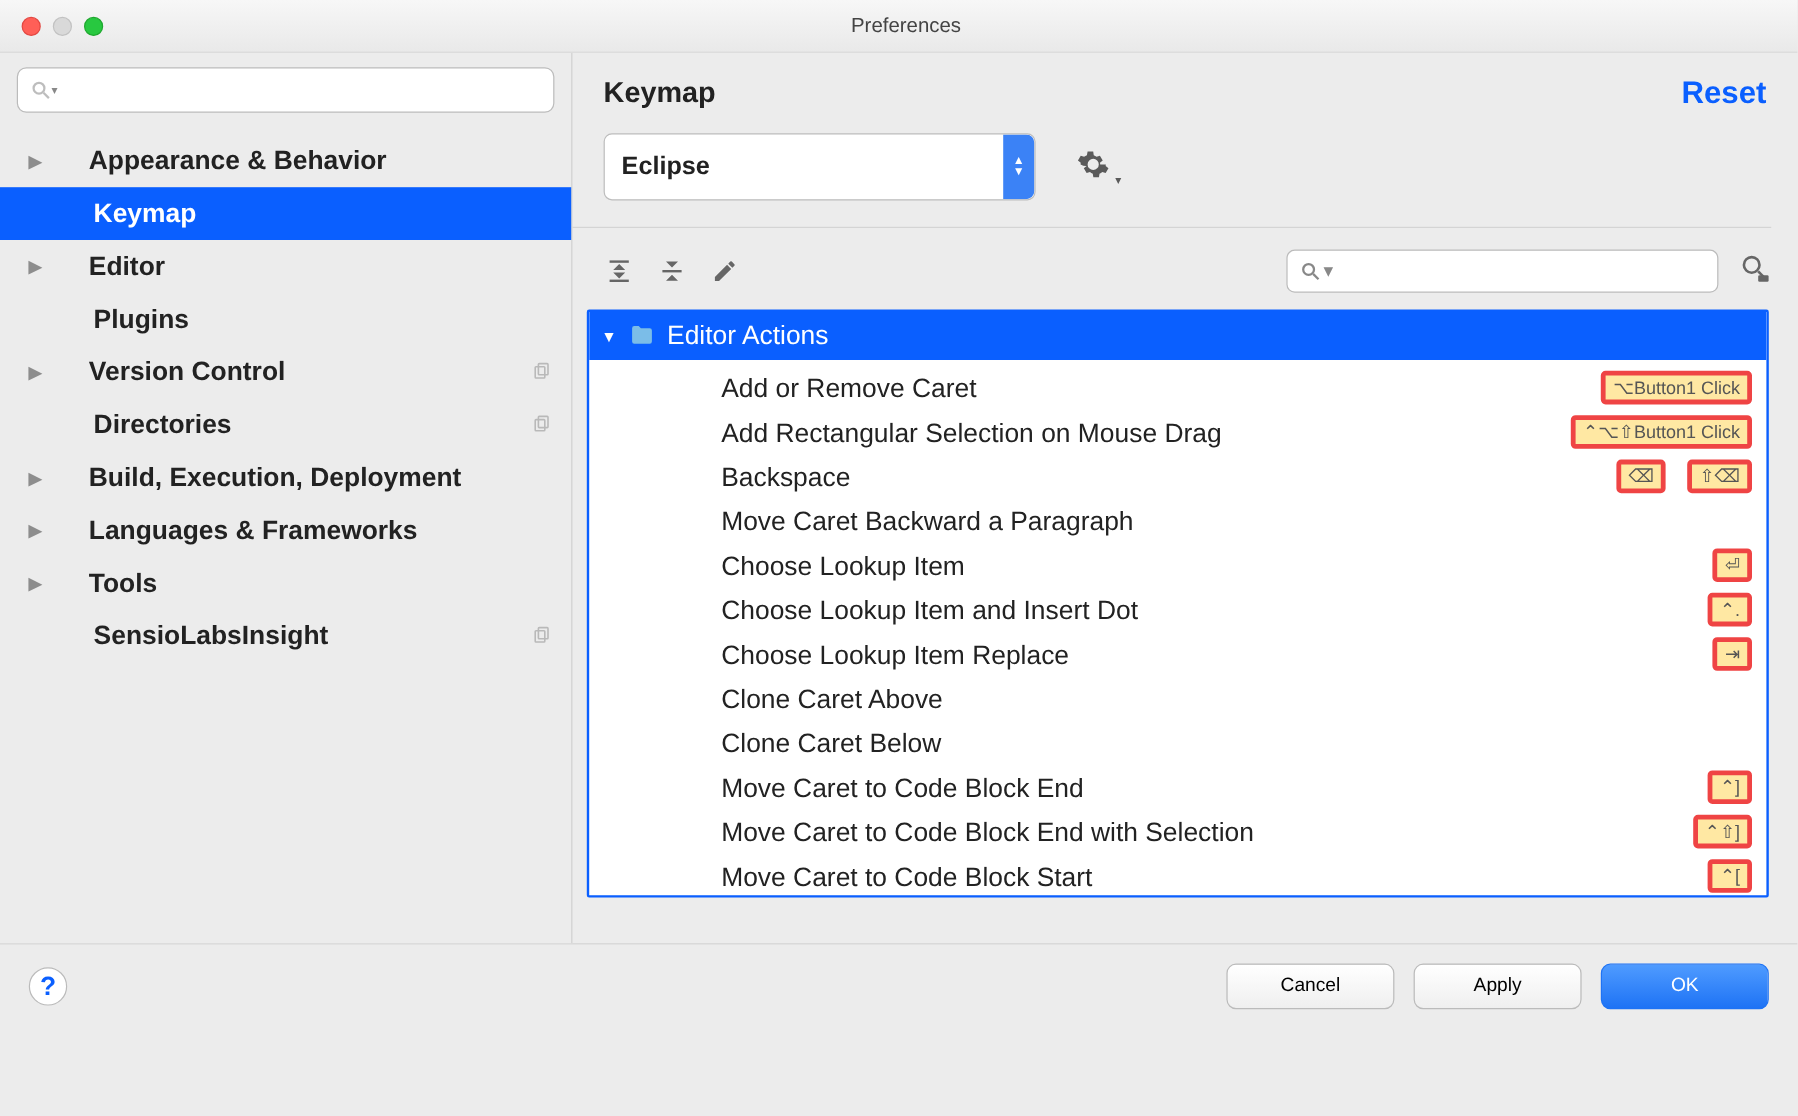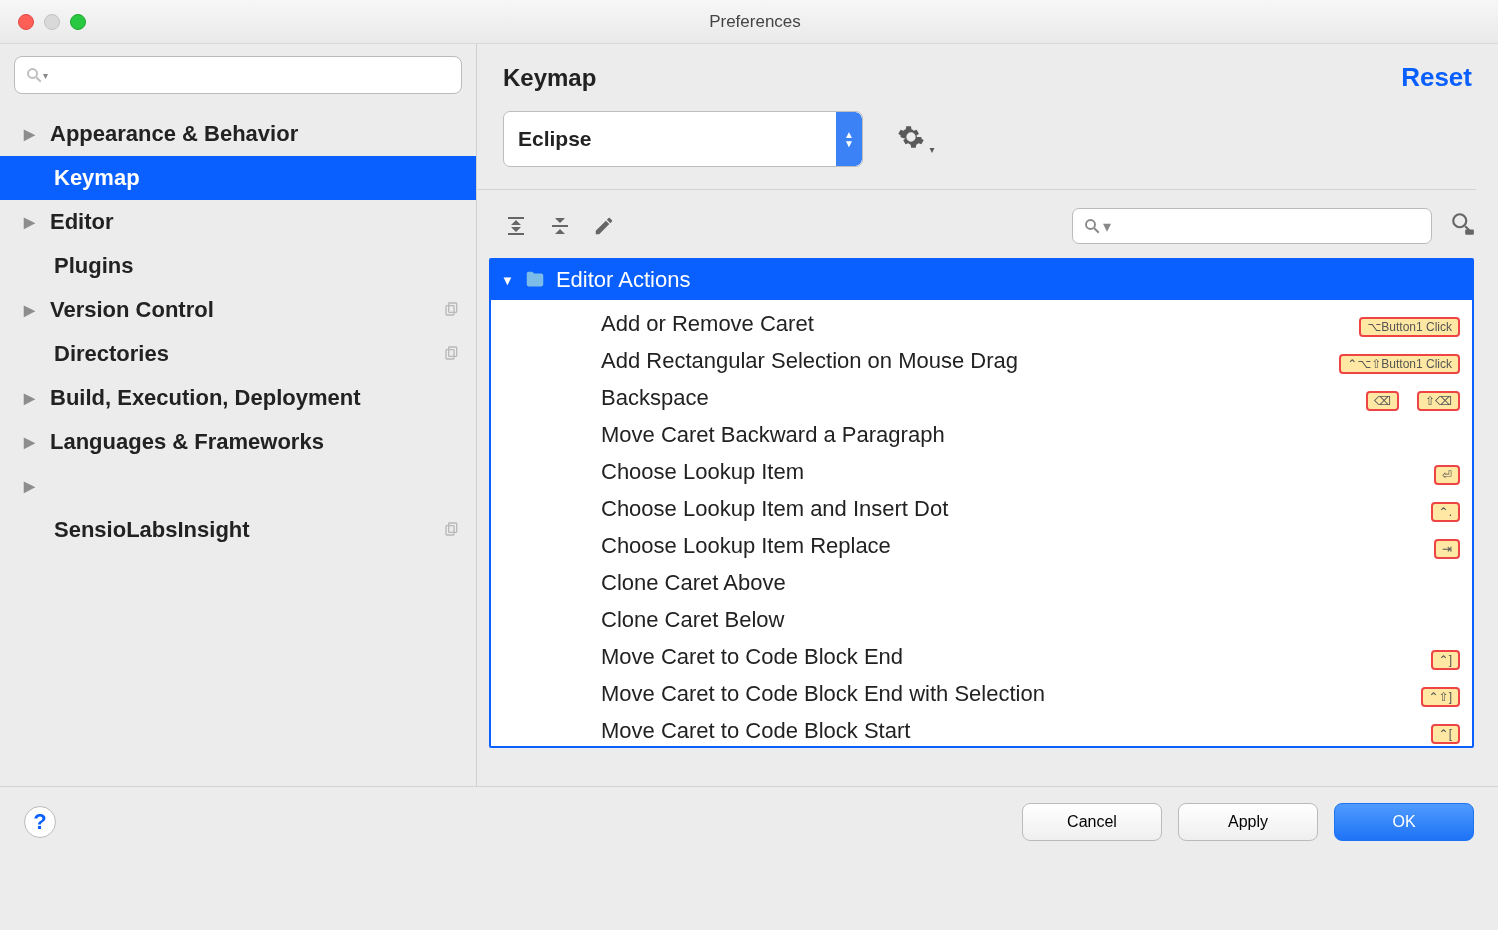--- a/index.html
+++ b/index.html
@@ -89,21 +89,21 @@
   .tree-item.selected {
     background: #0a5fff;
     color: #fff;
     font-weight: 700;
   }
   .tree-item.child { padding-left: 54px; }
   .tree-disclosure {
     width: 14px; color:#8d8d8d;
     font-size: 14px;
   }
-  .tree-item .label { flex: 1; }
+  .tree-item .label { flex: 1; margin-left: 24px; }
   .copy-icon { opacity: 0.5; width:18px; }
 
   
   .main {
     flex: 1;
     display: flex;
     flex-direction: column;
   }
   .main-header {
     display: flex;
@@ -189,24 +189,24 @@
   .action-row {
     height: 37px;
     display:flex; align-items:flex-end;
     padding-left: 110px;
     padding-right: 12px;
     gap: 12px;
   }
   .action-label { flex:1; }
   .shortcut {
     background: #ffe8a3;
-    border: 2px solid #ef4444;
+    border: 4px solid #ef4444;
     border-radius: 4px;
     padding: 1px 6px;
-    font-size: 12px;
+    font-size: 15px;
     color: #555;
     margin-left: 6px;
     white-space: nowrap;
   }
 
   
   .footer {
     height: 70px;
     border-top: 1px solid #d4d4d4;
     display:flex; align-items:center;
@@ -294,20 +294,21 @@
         <div class="tree-item">
           <span class="tree-disclosure">▶</span>
           <span class="label">Build, Execution, Deployment</span>
         </div>
         <div class="tree-item">
           <span class="tree-disclosure">▶</span>
           <span class="label">Languages &amp; Frameworks</span>
         </div>
         <div class="tree-item">
           <span class="tree-disclosure">▶</span>
+          <span class="label">Tools</span>
         </div>
         <div class="tree-item child">
           <span class="label">SensioLabsInsight</span>
           <span class="copy-icon"><svg width="16" height="16" viewBox="0 0 24 24" fill="none" stroke="#888" stroke-width="2">
               <rect x="7" y="3" width="12" height="14" rx="1"></rect>
               <rect x="3" y="7" width="12" height="14" rx="1"></rect>
             </svg></span>
         </div>
       </div>
   </div>

